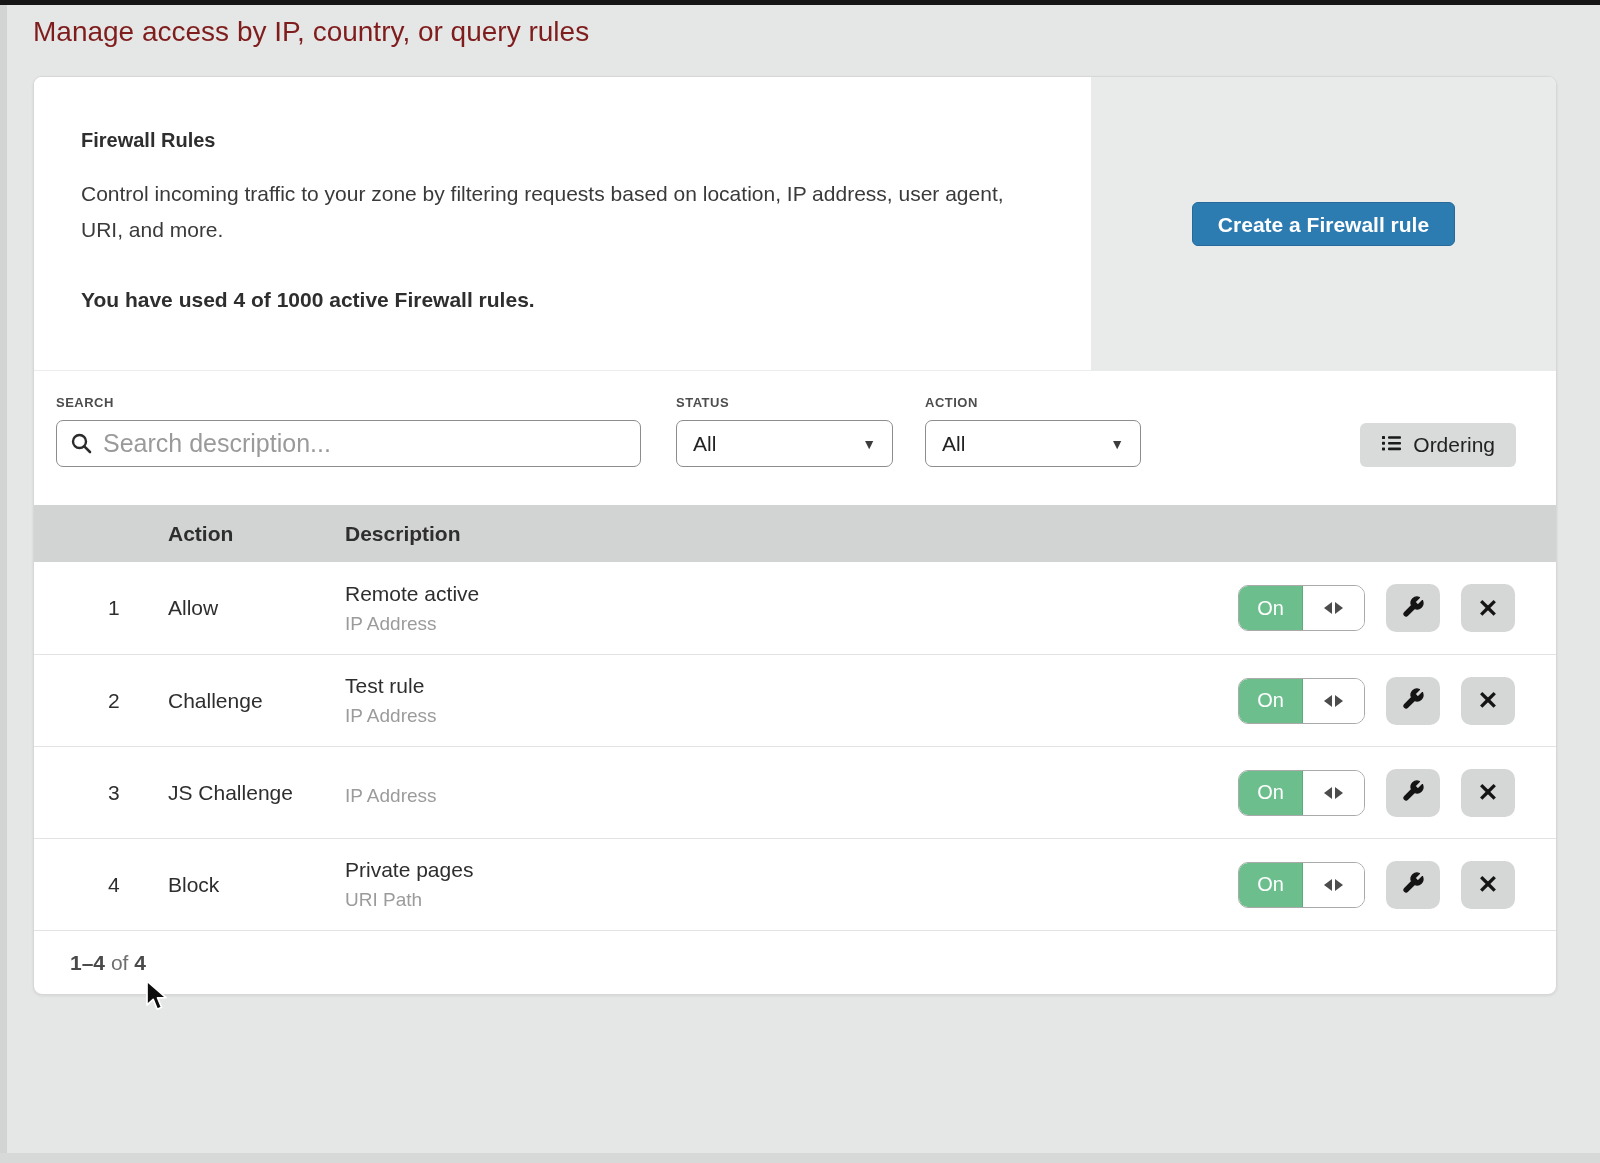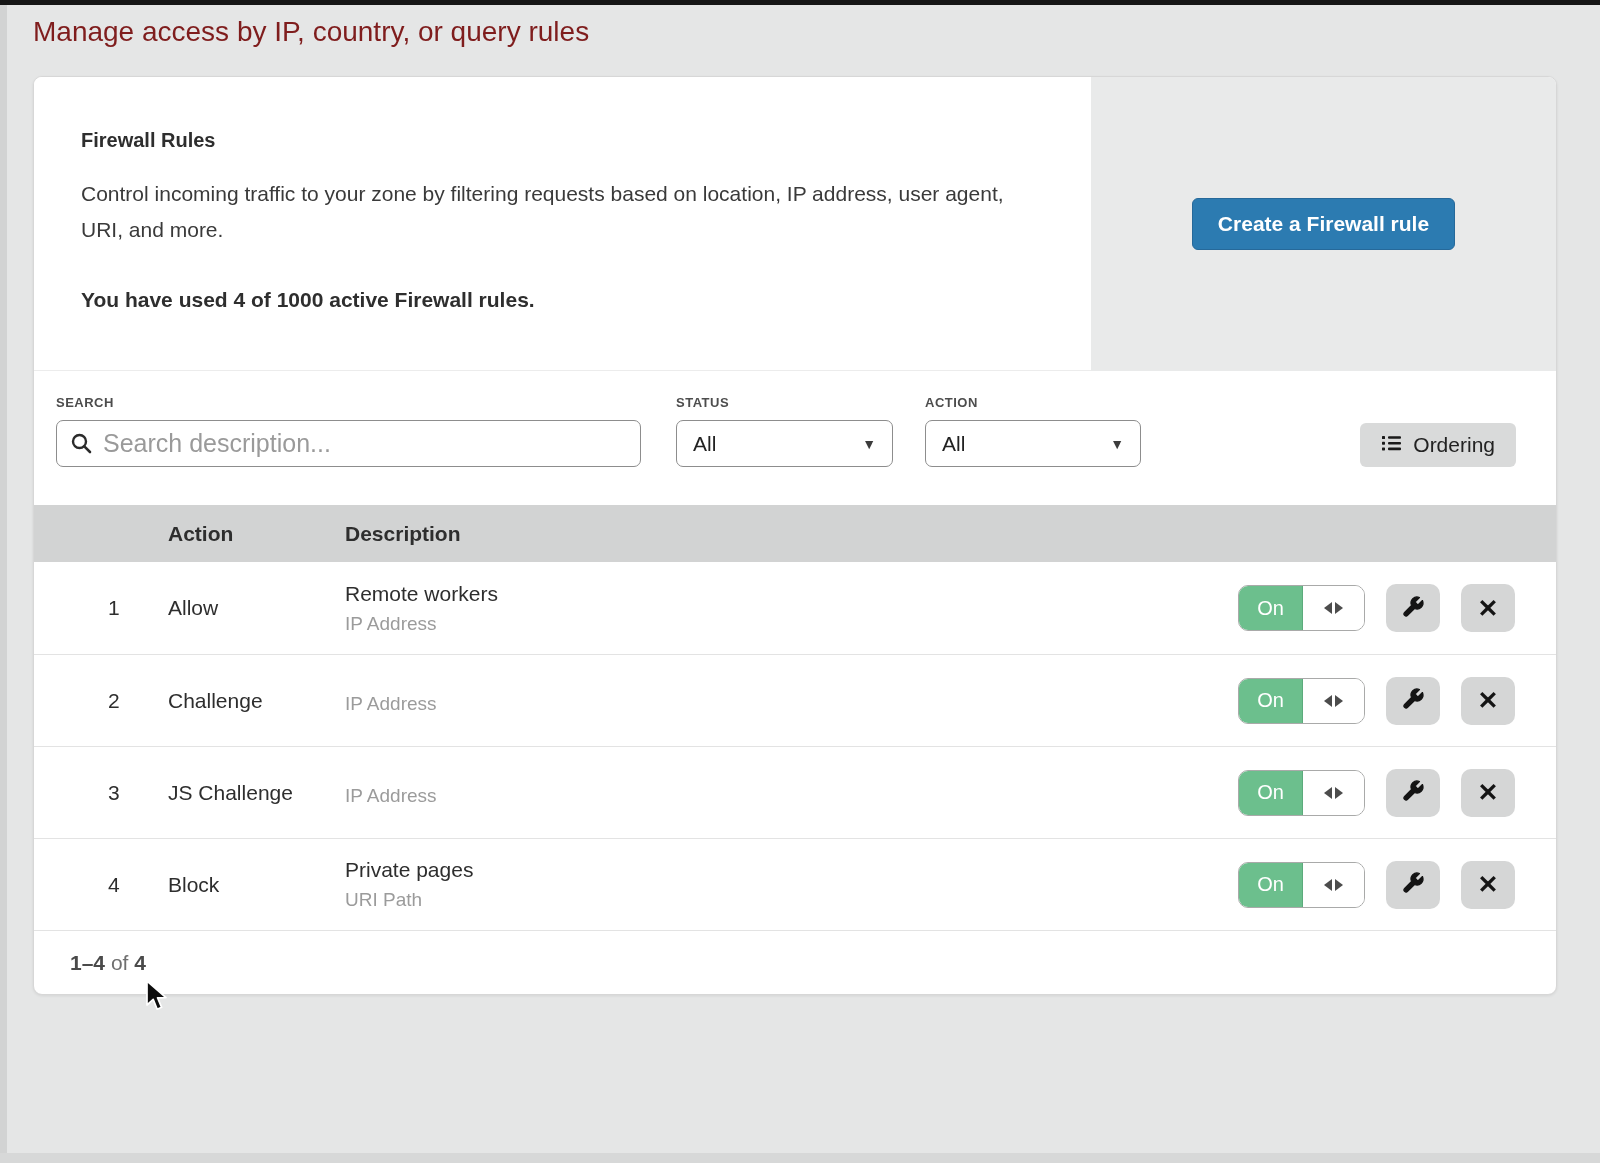--- a/index.html
+++ b/index.html
@@ -54,21 +54,21 @@
   .hero-usage { margin-top: 40px; font-size: 21px; font-weight: 700; color: #2e2e2e; }
   .hero-right {
     flex: 1;
     background: #e9eaea;
     display: flex; align-items: center; justify-content: center;
   }
   .create-rule-btn {
     background: #2c7bb1; color: #ffffff;
     border: 1px solid #26699a; border-radius: 6px;
     font-family: inherit; font-size: 21px; font-weight: 600;
-    padding: 10px 25px; height: 52px;
+    padding: 10px 25px; height: 44px;
     cursor: pointer;
   }
 
   
   .filters {
     display: flex; align-items: flex-end;
     padding: 24px 40px 38px 22px;
     background: #ffffff;
   }
   .filter-group { display: flex; flex-direction: column; }
@@ -250,21 +250,21 @@
     <span></span>
     <span>Action</span>
     <span>Description</span>
   </div>
 
   <div id="rules-body">
     <div class="rule-row">
       <div class="cell-num">1</div>
       <div class="cell-action">Allow</div>
       <div class="cell-desc">
-        <div class="cell-desc-title">Remote workers</div>
+        <div class="cell-desc-title">Remote active</div>
         <div class="cell-desc-field">IP Address</div>
       </div>
       <div class="cell-controls">
         <button class="toggle">
           <span class="toggle-on">On</span>
           <span class="toggle-handle">
             <span class="tri-left"></span>
             <span class="tri-right"></span>
           </span>
         </button>
@@ -278,20 +278,21 @@
         <button class="icon-btn">
           <span class="x-glyph">✕</span>
         </button>
       </div>
     </div>
 
     <div class="rule-row">
       <div class="cell-num">2</div>
       <div class="cell-action">Challenge</div>
       <div class="cell-desc">
+        <div class="cell-desc-title">Test rule</div>
         <div class="cell-desc-field">IP Address</div>
       </div>
       <div class="cell-controls">
         <button class="toggle">
           <span class="toggle-on">On</span>
           <span class="toggle-handle">
             <span class="tri-left"></span>
             <span class="tri-right"></span>
           </span>
         </button>

